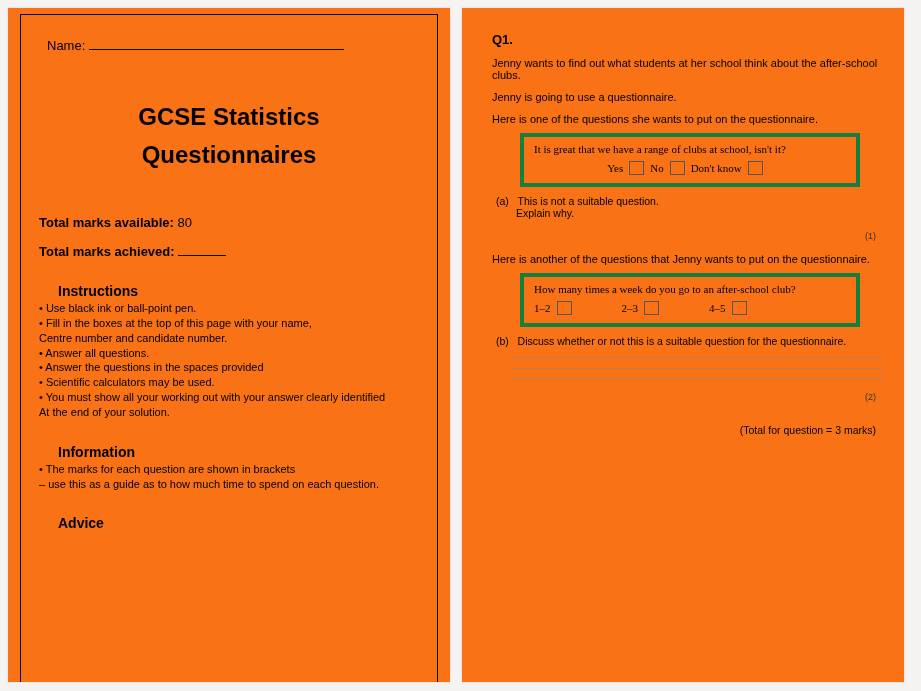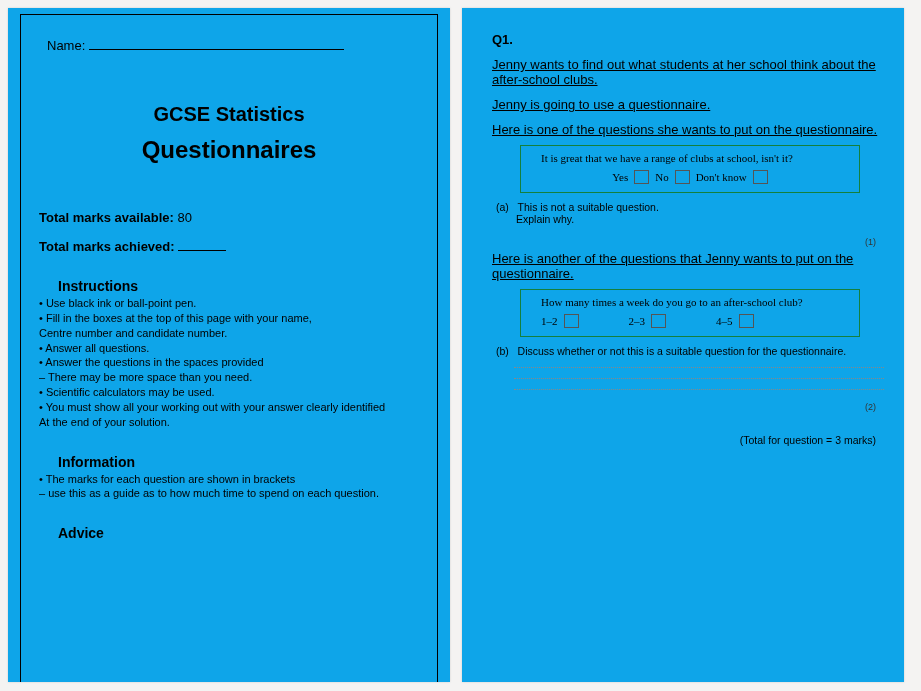--- a/index.html
+++ b/index.html
@@ -14,21 +14,21 @@
   }
   .viewport {
     display: flex;
     gap: 12px;
     padding: 8px;
     box-sizing: border-box;
     width: 921px;
     height: 691px;
   }
   .page {
-    background: #0ea5e9;
+    background: #f97316;
     width: 442px;
     height: 674px;
     box-sizing: border-box;
     position: relative;
     box-shadow: 0 0 2px rgba(0,0,0,0.15);
   }
   .page-inner-border {
     position: absolute;
     top: 6px; left: 12px; right: 12px; bottom: 0;
     border: 1.5px solid #000;
@@ -53,39 +53,39 @@
     display: inline-block;
     border-bottom: 1px solid #000;
     width: 255px;
     height: 12px;
     vertical-align: baseline;
   }
   .title-block {
     text-align: center;
     margin-top: 50px;
   }
-  .title1 { font-size: 20px; font-weight: bold; }
+  .title1 { font-size: 24px; font-weight: bold; }
   .title2 { font-size: 24px; font-weight: bold; margin-top: 10px; }
   .marks-block { margin-top: 46px; font-size: 13px; }
   .marks-block .line { margin-bottom: 14px; }
   .marks-block .bold { font-weight: bold; }
   .short-underline {
     display: inline-block;
     border-bottom: 1px solid #000;
     width: 48px;
     height: 11px;
   }
   .section-head { font-weight: bold; font-size: 14px; margin-top: 24px; margin-left: 19px; }
   .bullet-list { font-size: 11px; line-height: 1.35; margin-top: 2px; }
   .q-label { font-size: 13px; font-weight: bold; }
-  .q-text { font-size: 13px; margin-top: 10px; text-decoration: underline; }
+  .q-text { font-size: 11px; margin-top: 10px; }
   .q-box {
-    border: 1px solid #15803d;
+    border: 4px solid #15803d;
     margin: 8px 0 6px 28px;
-    padding: 6px 10px 8px 20px;
+    padding: 6px 10px 8px 10px;
     font-family: "Times New Roman", serif;
     font-size: 11px;
     width: 340px;
     box-sizing: border-box;
   }
   .q-box .prompt { margin-bottom: 6px; }
   .opts { display: flex; align-items: center; gap: 6px; }
   .chk {
     display: inline-block;
     width: 15px; height: 14px;
@@ -132,21 +132,20 @@
         </div>
       </div>
 
       <div class="section-head">Instructions</div>
       <div class="bullet-list">
         <div>• Use black ink or ball-point pen.</div>
         <div>• Fill in the boxes at the top of this page with your name,</div>
         <div>Centre number and candidate number.</div>
         <div>• Answer all questions.</div>
         <div>• Answer the questions in the spaces provided</div>
-        <div>– There may be more space than you need.</div>
         <div>• Scientific calculators may be used.</div>
         <div>• You must show all your working out with your answer clearly identified</div>
         <div>At the end of your solution.</div>
       </div>
 
       <div class="section-head">Information</div>
       <div class="bullet-list">
         <div>• The marks for each question are shown in brackets</div>
         <div>– use this as a guide as to how much time to spend on each question.</div>
       </div>
@@ -183,21 +182,21 @@
         </div>
       </div>
 
       <div class="sub">
         <span class="lbl">(a)</span>
         &nbsp;&nbsp;<span>This is not a suitable question.</span>
         <div class="body">Explain why.</div>
       </div>
       <div class="mark-right">(1)</div>
 
-      <div class="q-text" style="margin-top:4px;">Here is another of the questions that Jenny wants to put on the questionnaire.</div>
+      <div class="q-text" style="margin-top:12px;">Here is another of the questions that Jenny wants to put on the questionnaire.</div>
 
       <div class="q-box">
         <div class="prompt">How many times a week do you go to an after-school club?</div>
         <div class="opts" style="gap:50px;">
           <span class="opt-group">
             <span>1–2</span>
             <span class="chk"></span>
           </span>
           <span class="opt-group">
             <span>2–3</span>

